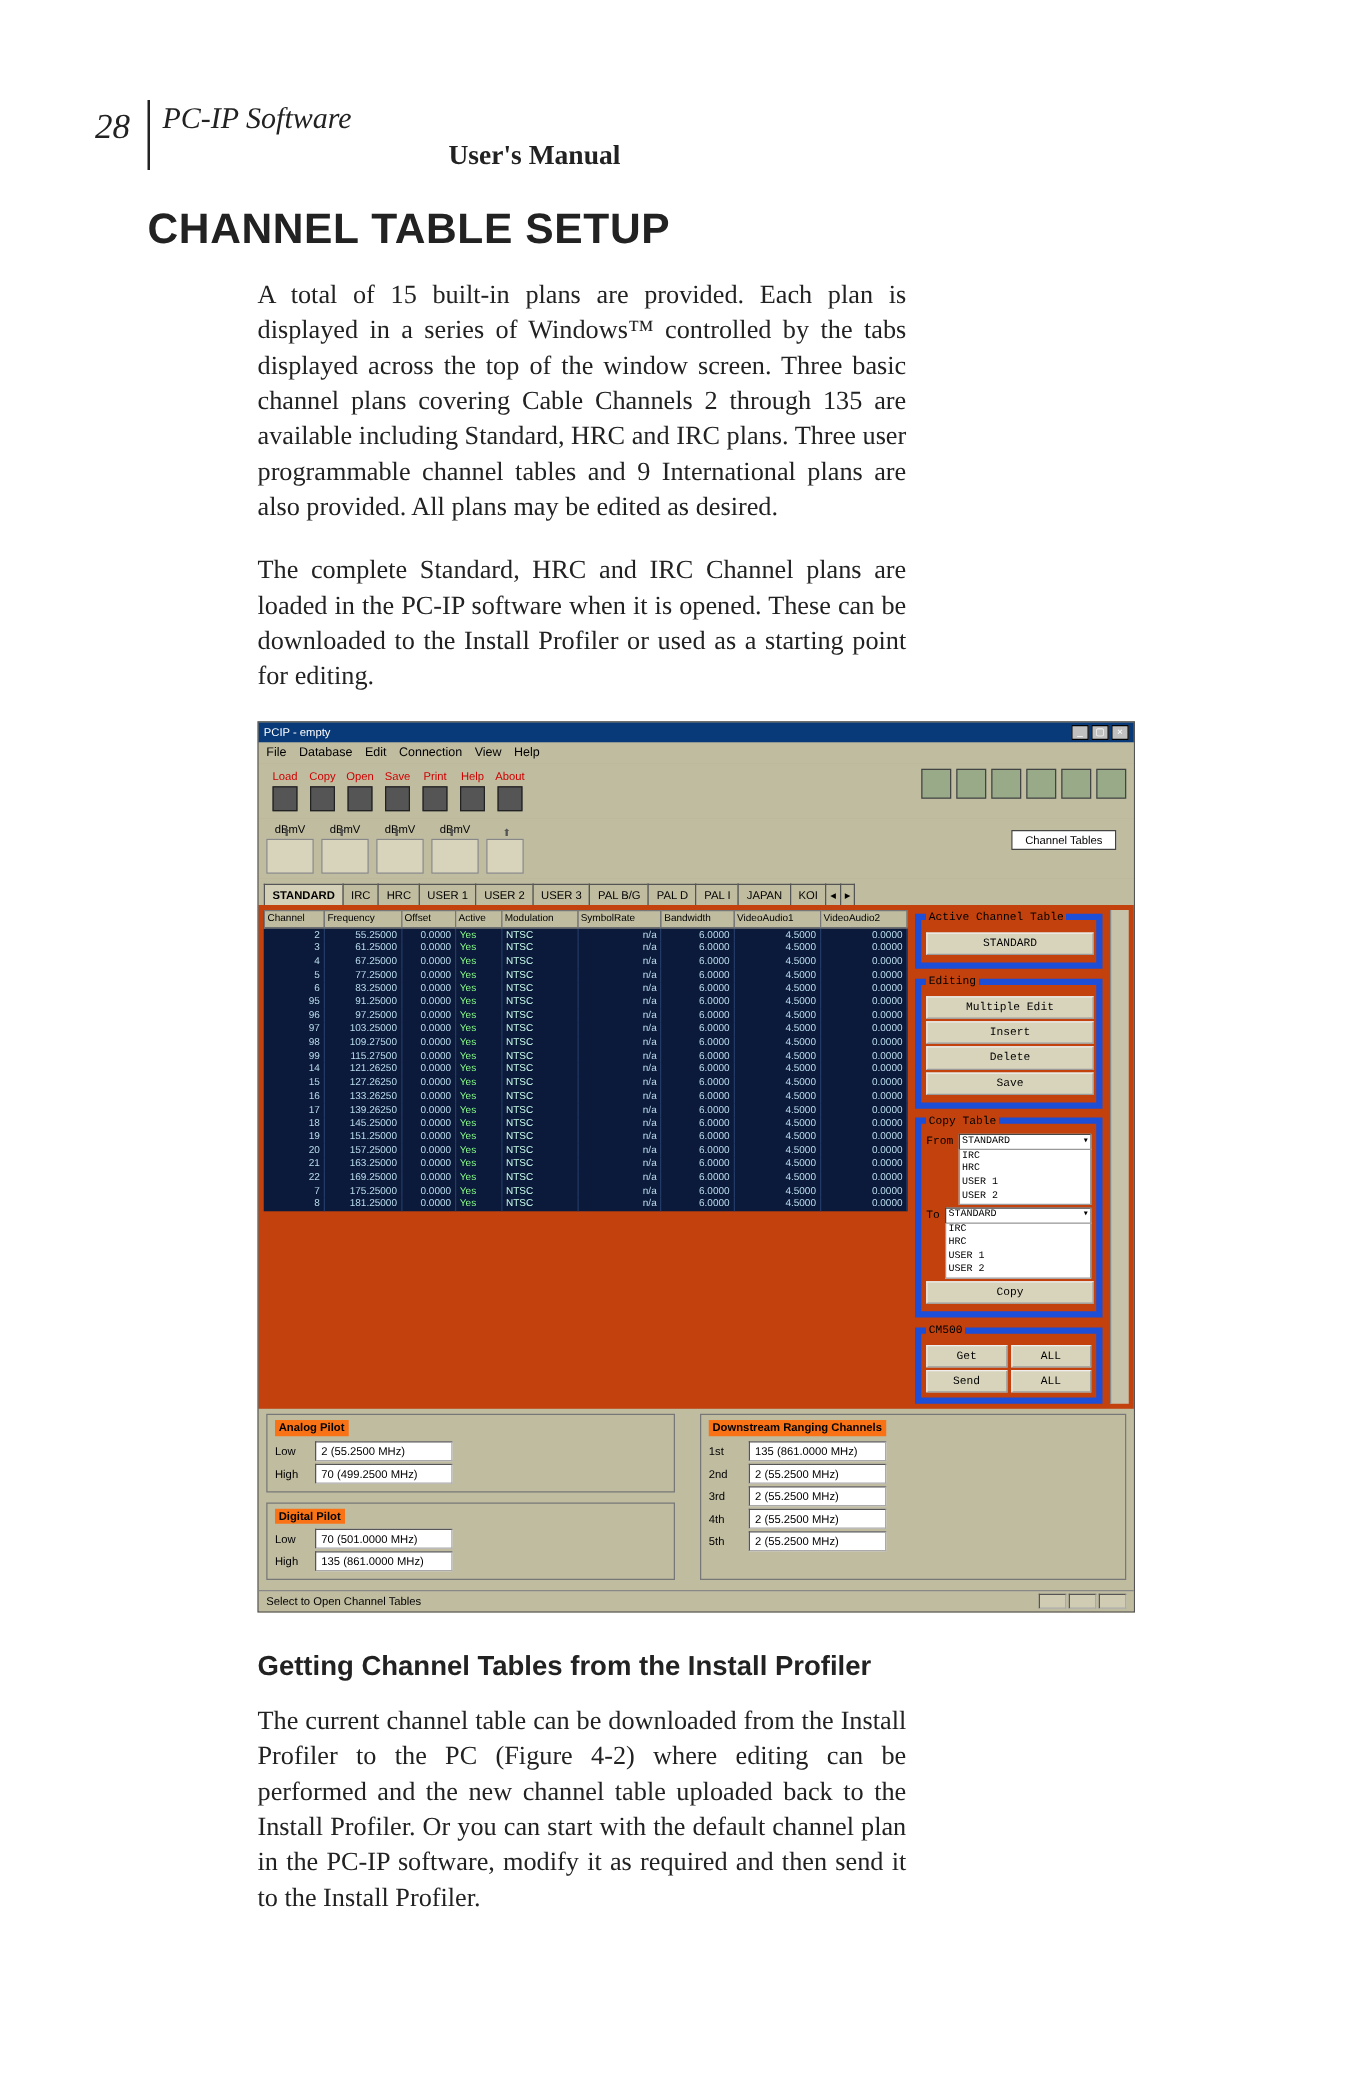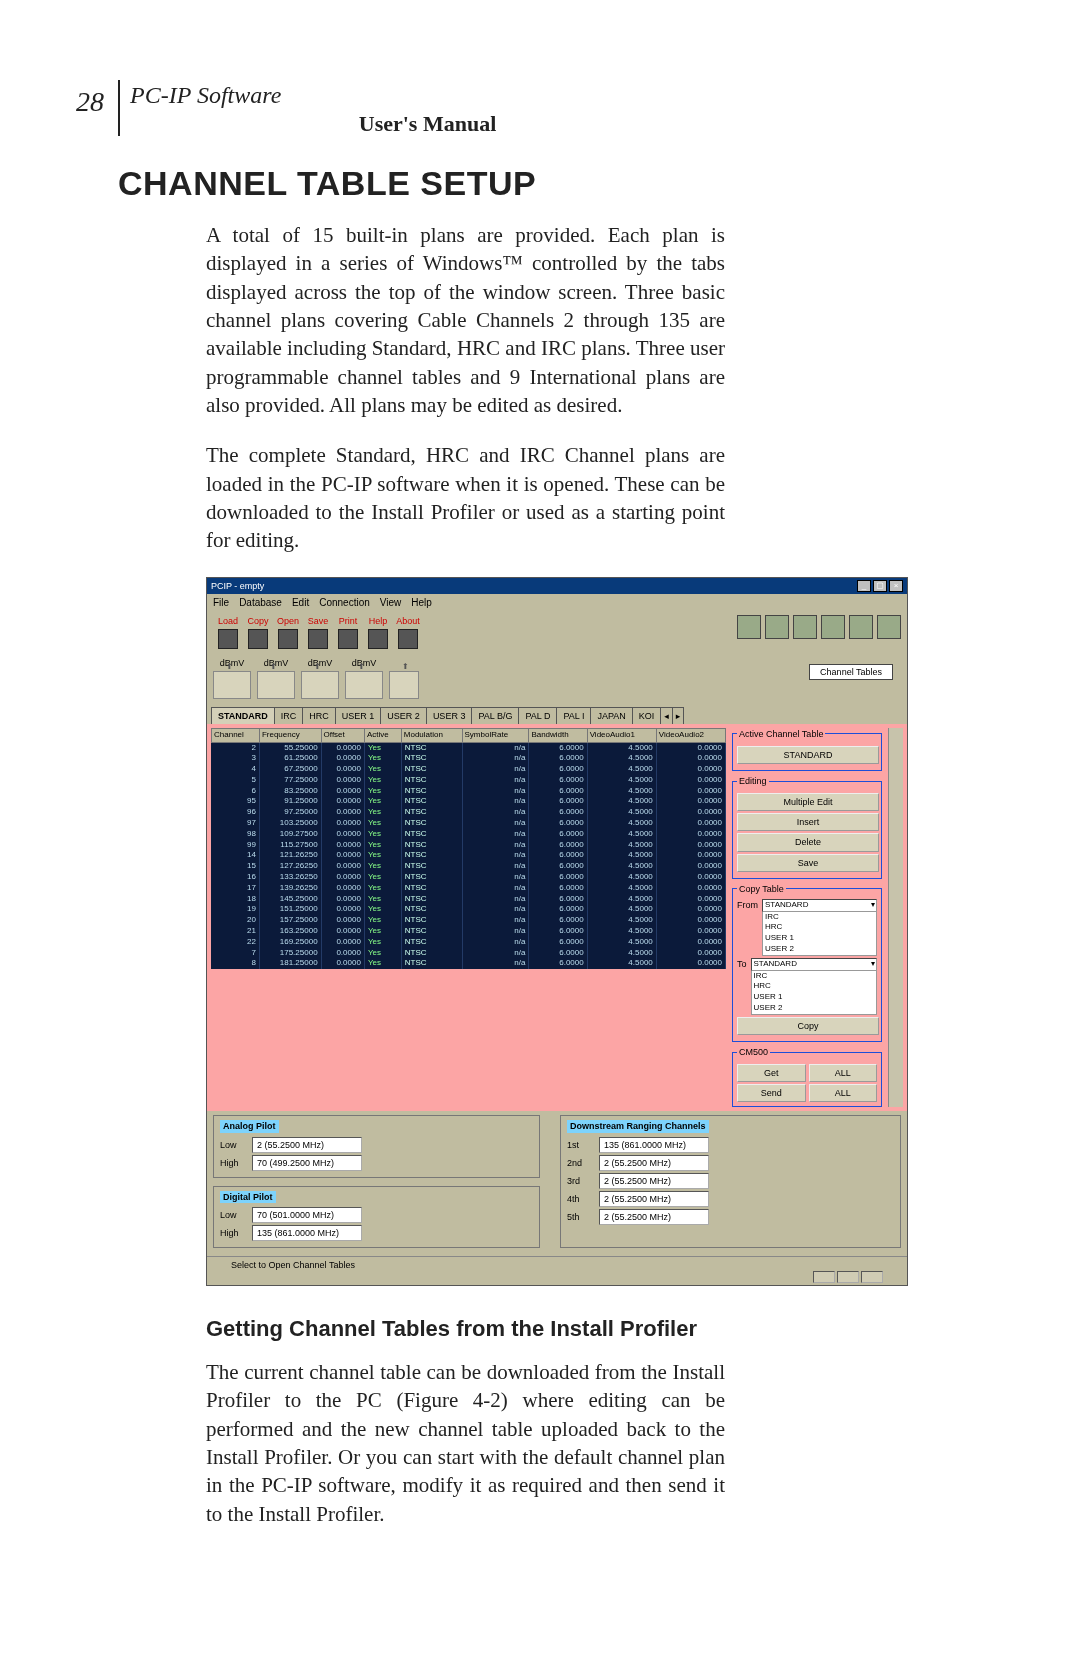--- a/index.html
+++ b/index.html
@@ -32,45 +32,45 @@
 .slot { width:36px; height:26px; border:1px solid #888; background:#d8d4bc; position:relative; }
 .slot::before { content:"⬆"; position:absolute; top:-10px; left:12px; font-size:8px; color:#555;}
 .iconrow { margin-left:auto; display:flex; gap:4px; }
 .ibtn { width:22px; height:22px; background:#9a8; border:1px solid #444; }
 .chbox { position:absolute; right:14px; top:86px; background:#fff; border:1px solid #444; font-size:9px; padding:1px 10px; }
 
 .tabs { background:#c0bca0; display:flex; padding:4px 4px 0 4px; gap:0; font-size:9px; }
 .tabs .tab { padding:2px 6px; border:1px solid #555; border-bottom:none; background:#c0bca0; margin-right:-1px;}
 .tabs .tab.active { background:#d4d0b8; font-weight:bold; }
 .tabs .tab.scroll { padding:2px 3px; }
-.content { background:#fca5a5; padding:4px; display:flex; gap:6px; position:relative; }
+.content { background:#c2410c; padding:4px; display:flex; gap:6px; position:relative; }
 .tablewrap { flex:1; }
 table.chan { width:100%; border-collapse:collapse; background:#0b1a3a; color:#cfe; font-size:8px; }
 table.chan th { background:#c0bca0; color:#000; border:1px solid #777; padding:1px 2px; font-weight:normal; font-size:8px; }
 table.chan td { padding:0 3px; border-right:1px solid #233a66; }
 table.chan td.n { text-align:right; color:#bde; }
 table.chan td.y { color:#8f8; }
 .side { width:150px; display:flex; flex-direction:column; gap:4px; }
-fieldset { border:1px solid #1d4ed8; padding:4px; margin:0; font-size:9px; }
+fieldset { border:5px solid #1d4ed8; padding:4px; margin:0; font-size:9px;font-family:Liberation Mono, monospace; }
 fieldset legend { font-size:9px; padding:0 2px; }
 .btn9 { display:block; width:100%; background:#d8d4bc; border:1px outset #eee; font-size:9px; padding:2px 0; margin:2px 0; text-align:center; }
 .ddown { background:#fff; border:1px inset #999; font-size:8px; padding:0 2px; position:relative; }
 .ddown::after { content:"▾"; position:absolute; right:1px; top:0; font-size:8px; }
 .ddlist { background:#fff; border:1px solid #999; font-size:8px; margin-top:-1px; }
 .ddlist div { padding:0 2px; }
 .smallrow { display:flex; gap:3px; margin-top:2px; }
 .smallrow .btn9 { flex:1; margin:0; }
 
 .bottom { background:#c0bca0; padding:4px 6px 8px; display:flex; gap:20px; font-size:9px; }
 .bset { border:1px solid #777; padding:4px 6px; }
-.bset .lbl { font-weight:bold; font-size:9px; margin:-10px 0 2px 0; background:#7dd3fc; display:inline-block; padding:0 3px;}
+.bset .lbl { font-weight:bold; font-size:9px; margin:-10px 0 2px 0; background:#f97316; display:inline-block; padding:0 3px;}
 .kv { display:flex; align-items:center; gap:6px; margin:2px 0;}
 .kv .k { width:26px; }
 .kv .v { background:#fff; border:1px inset #aaa; padding:1px 4px; min-width:100px; font-size:9px;}
-.status { background:#c0bca0; font-size:9px; padding:2px 24px; border-top:1px solid #888; display:flex;flex-direction:column;}
+.status { background:#c0bca0; font-size:9px; padding:2px 6px; border-top:1px solid #888; display:flex;}
 .status .cells { margin-left:auto; display:flex; gap:2px;}
 .status .cells span{ width:20px; height:10px; border:1px inset #aaa; background:#d0ccb4;}
 
 .vscroll { width:14px; background:#c7c3ab; border-left:1px solid #888;}
 </style>
 </head>
 <body>
 
 <div class="page">
   <div class="header-block">

